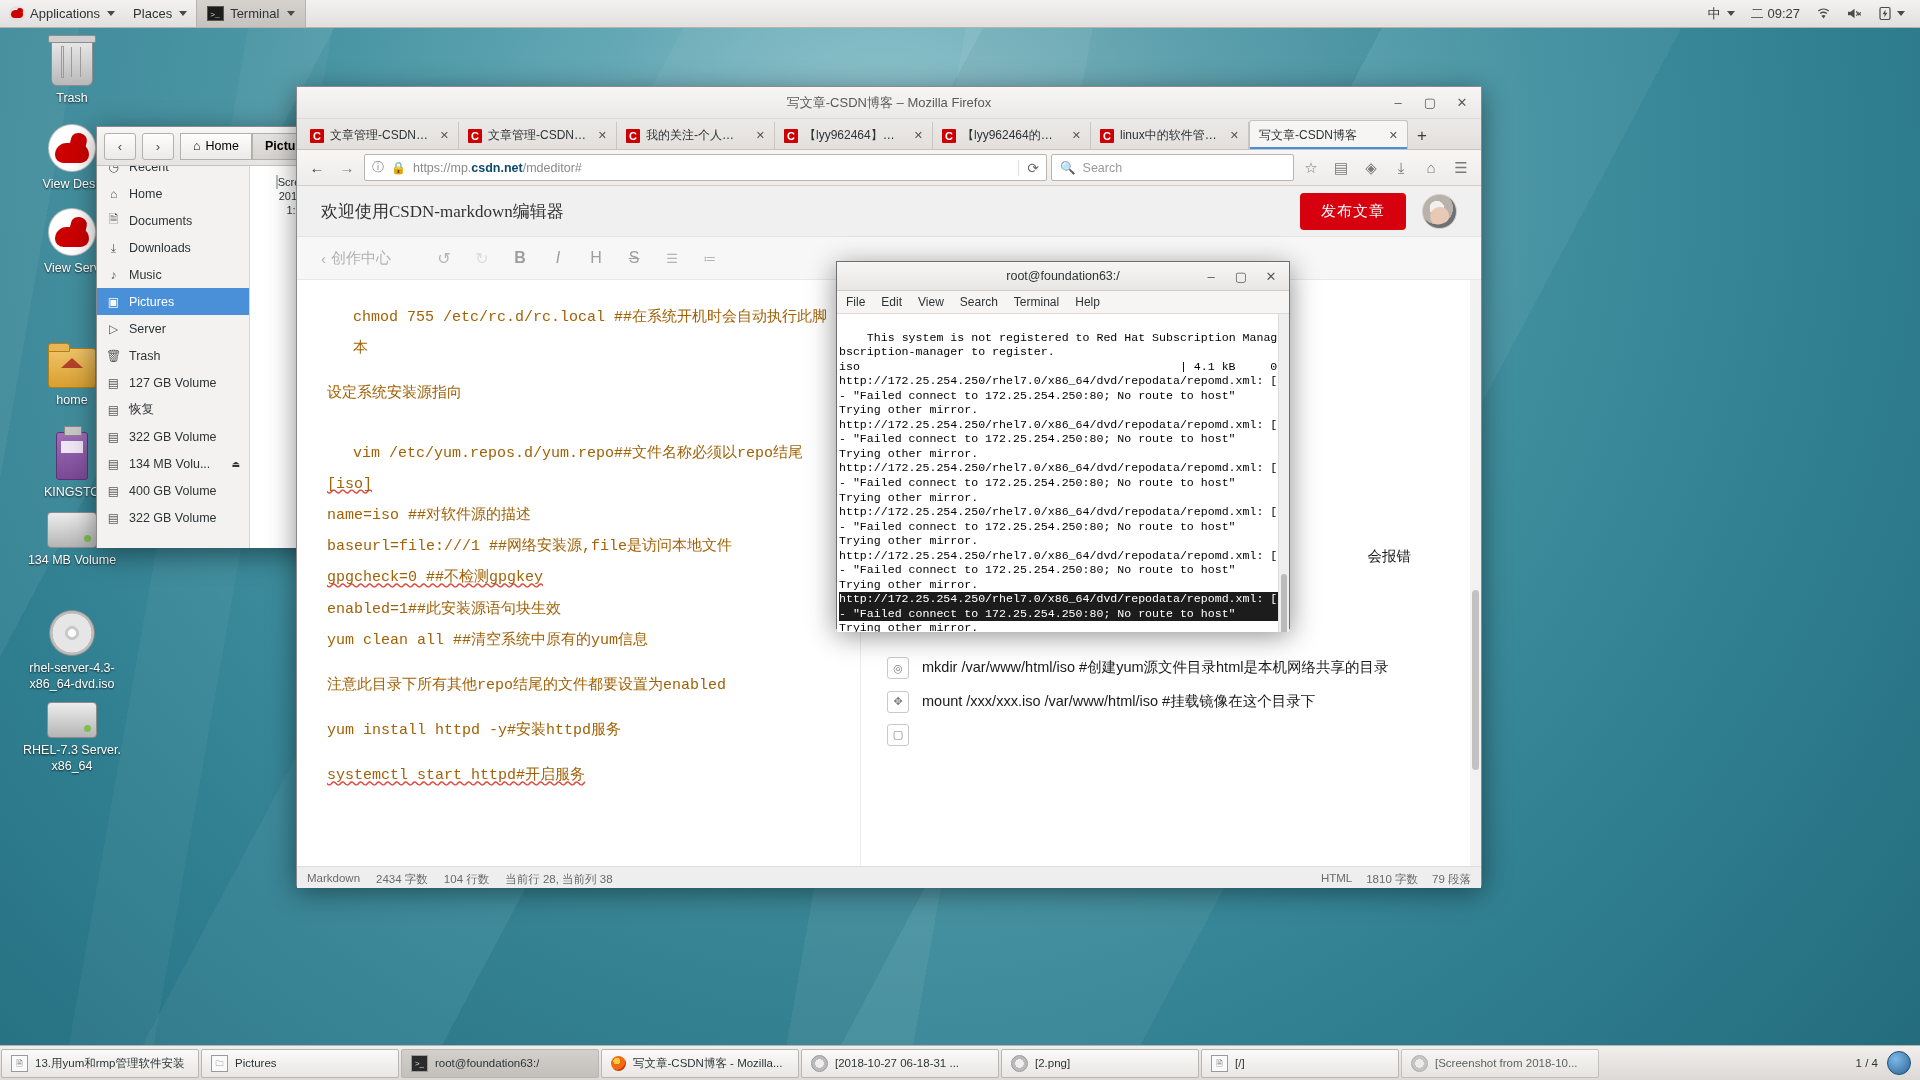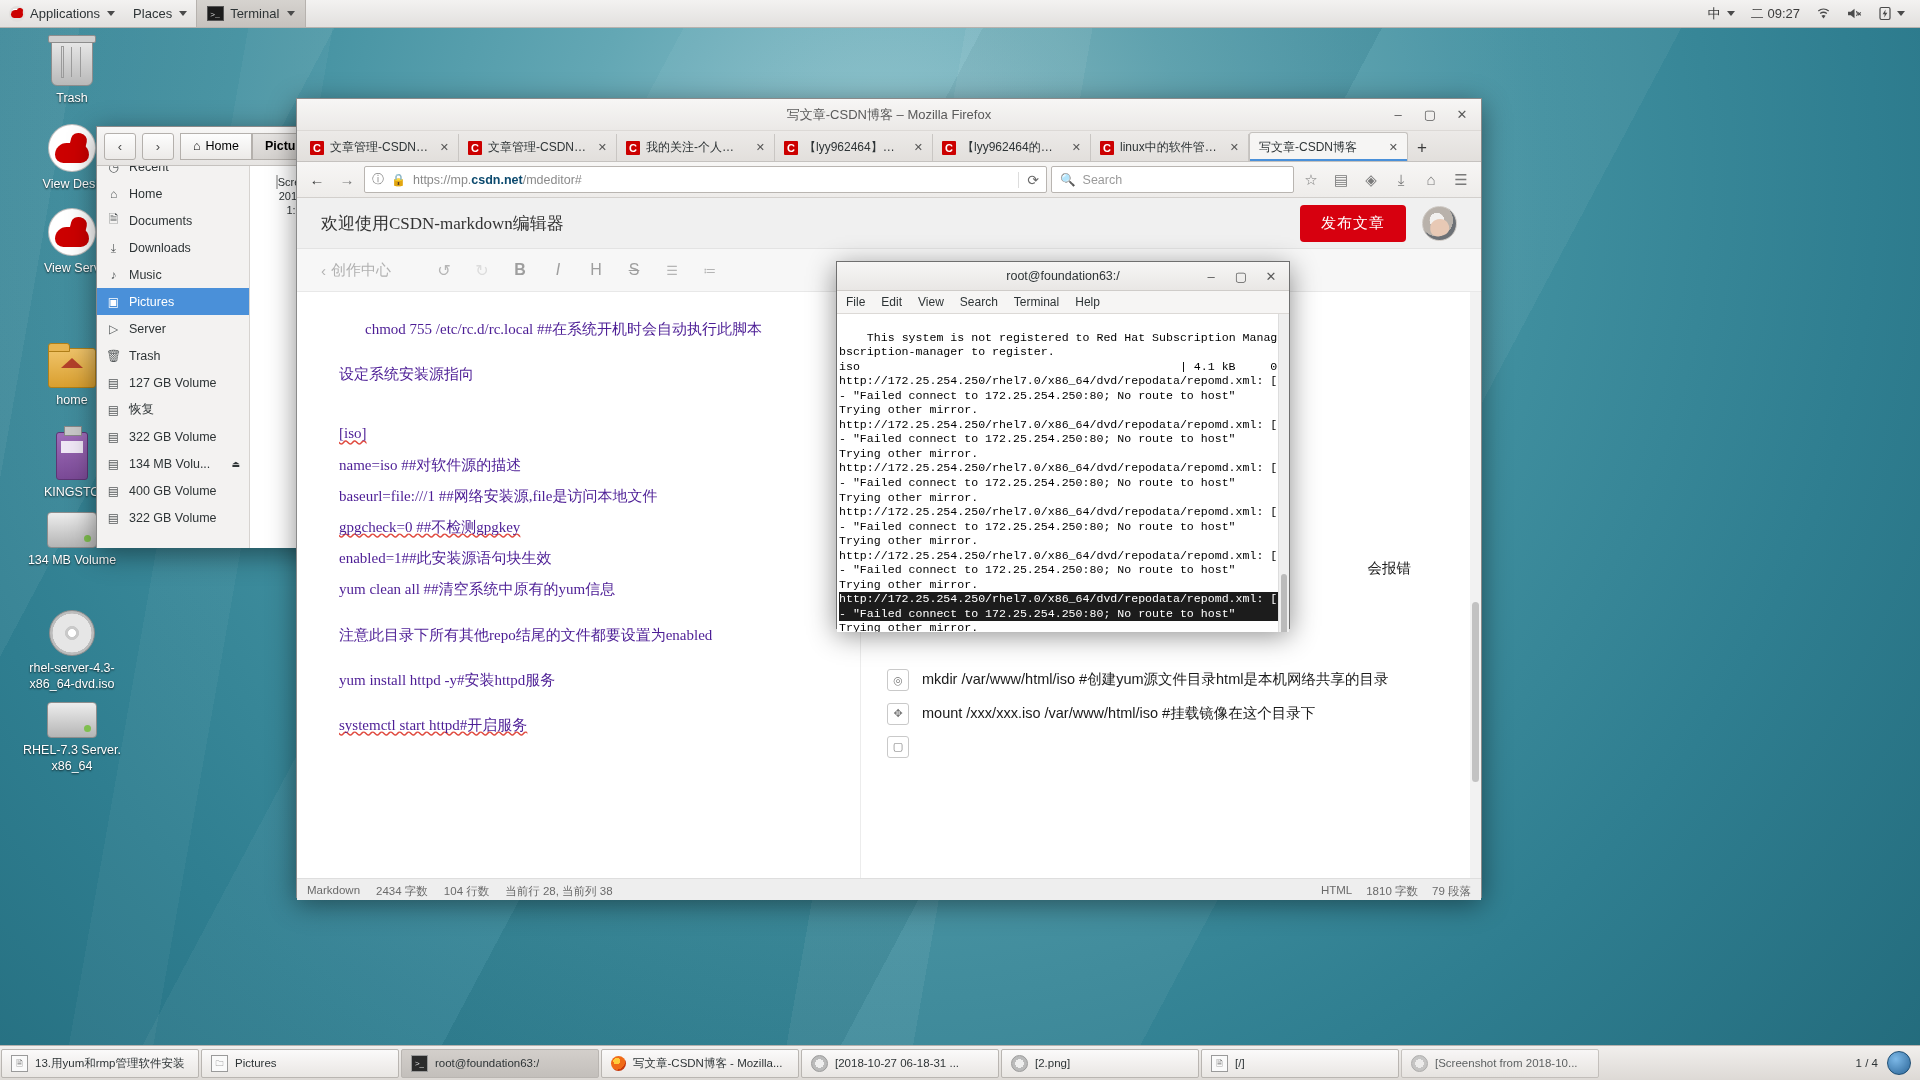--- a/index.html
+++ b/index.html
@@ -102,21 +102,21 @@
   #nmain{flex:1;background:#fff;position:relative;padding:10px;}
   .thumb-card{width:62px;text-align:center;font-size:11px;color:#2e3436;line-height:1.25;}
   .thumb-img{width:46px;height:58px;margin:0 auto 4px;border:1px solid #b9b9b9;background:#fff;
     position:relative;overflow:hidden;}
   .thumb-img:before{content:"";position:absolute;left:4px;top:4px;right:4px;height:16px;background:#3d8b9b;}
   .thumb-img:after{content:"";position:absolute;left:4px;top:24px;right:4px;bottom:4px;
     background:repeating-linear-gradient(#dadada 0 2px,#fff 2px 5px);}
   .nscroll{position:absolute;right:1px;top:1px;width:10px;bottom:1px;background:#eceae8;}
   .nscroll i{position:absolute;left:2px;top:4px;width:6px;height:120px;background:#b9b5b1;border-radius:3px;display:block;}
   
-  #firefox{left:296px;top:98px;width:1184px;height:798px;border:1px solid #8a8a8a;z-index:20;background:#f6f5f4;}
+  #firefox{left:296px;top:86px;width:1184px;height:798px;border:1px solid #8a8a8a;z-index:20;background:#f6f5f4;}
   #ff-title{height:31px;display:flex;align-items:center;justify-content:center;position:relative;
     background:linear-gradient(#f7f6f5,#ebe9e7);border-bottom:1px solid #dcd9d6;
     font-size:13px;color:#5a5a5a;}
   #ff-wbtns{position:absolute;right:4px;top:0;height:31px;display:flex;align-items:center;gap:2px;}
   .wbtn{width:30px;height:26px;display:flex;align-items:center;justify-content:center;
     font-size:13px;color:#5a5a5a;border-radius:2px;}
   #ff-tabs{height:30px;display:flex;align-items:flex-end;background:linear-gradient(#eceae8,#e2dfdc);
     padding:0 4px;border-bottom:1px solid #c5c2bf;}
   .tab{display:flex;align-items:center;gap:6px;height:27px;padding:0 9px;font-size:12px;color:#2e3436;
     max-width:139px;white-space:nowrap;overflow:hidden;border-right:1px solid #c9c6c3;}
@@ -147,23 +147,23 @@
   #avatar{width:33px;height:33px;border-radius:50%;margin-left:16px;
     background:radial-gradient(circle at 42% 40%,#f2f0ee 0 26%,#b9b2ab 27% 58%,#6d7176 59% 100%);
     border:1px solid #cfcac5;position:relative;overflow:hidden;}
   #avatar:after{content:"";position:absolute;left:7px;top:12px;width:19px;height:17px;
     background:#e8c9b5;border-radius:50% 50% 40% 40%;transform:rotate(-14deg);}
   #csdn-toolbar{height:42px;background:#f7f7f7;border-bottom:1px solid #e8e8e8;
     display:flex;align-items:center;gap:4px;padding:0 24px;color:#b5b5b5;}
   #back-center{display:flex;align-items:center;gap:5px;font-size:15px;color:#b1b1b1;margin-right:32px;}
   .tbtn{width:34px;height:30px;display:flex;align-items:center;justify-content:center;font-size:16px;color:#b5b5b5;}
   #editor-wrap{display:flex;height:calc(100% - 50px - 42px - 24px);}
-  #editor-pane{width:564px;border-right:1px solid #ececec;padding:22px 42px;box-sizing:border-box;
-    font-size:15px;color:#4c1d95;line-height:2.08;overflow:hidden;
-    font-family:Liberation Serif, serif;}
+  #editor-pane{width:564px;border-right:1px solid #ececec;padding:22px 30px;box-sizing:border-box;
+    font-size:15px;color:#a16207;line-height:2.08;overflow:hidden;
+    font-family:Liberation Mono, monospace;}
   #editor-pane .ind{padding-left:26px;}
   #editor-pane .gap{height:14px;}
   .squig{text-decoration:underline wavy #e04a3f;text-decoration-skip-ink:none;}
   #preview-pane{flex:1;padding:8px 26px;box-sizing:border-box;font-size:14.5px;color:#1a1a1a;
     line-height:2.3;overflow:hidden;position:relative;}
   .prev-row{display:flex;align-items:flex-start;gap:13px;}
   .prev-ico{width:20px;height:20px;flex:none;margin-top:6px;border:1px solid #c9c9c9;border-radius:3px;
     display:flex;align-items:center;justify-content:center;font-size:11px;color:#777;background:#fff;}
   #ff-status{height:24px;background:#eeeeee;border-top:1px solid #dedede;display:flex;align-items:center;
     font-size:11.5px;color:#6a6a6a;padding:0 10px;}
@@ -463,20 +463,21 @@
       <div class="tbtn" style="font-size:13px">≔</div>
     </div>
 
     <div id="editor-wrap">
       <div id="editor-pane">
         <div class="ind">chmod 755 /etc/rc.d/rc.local ##在系统开机时会自动执行此脚本</div>
         <div class="gap"></div>
         <div>设定系统安装源指向</div>
         <div class="gap"></div>
         <div class="gap"></div>
+        <div class="ind">vim /etc/yum.repos.d/yum.repo##文件名称必须以repo结尾</div>
         <div class="squig" style="display:inline-block">[iso]</div>
         <div>name=iso        ##对软件源的描述</div>
         <div>baseurl=file:///1       ##网络安装源,file是访问本地文件</div>
         <div class="squig" style="display:inline-block">gpgcheck=0   ##不检测gpgkey</div>
         <div>enabled=1##此安装源语句块生效</div>
         <div>yum clean all  ##清空系统中原有的yum信息</div>
         <div class="gap"></div>
         <div>注意此目录下所有其他repo结尾的文件都要设置为enabled</div>
         <div class="gap"></div>
         <div>yum install httpd -y#安装httpd服务</div>

